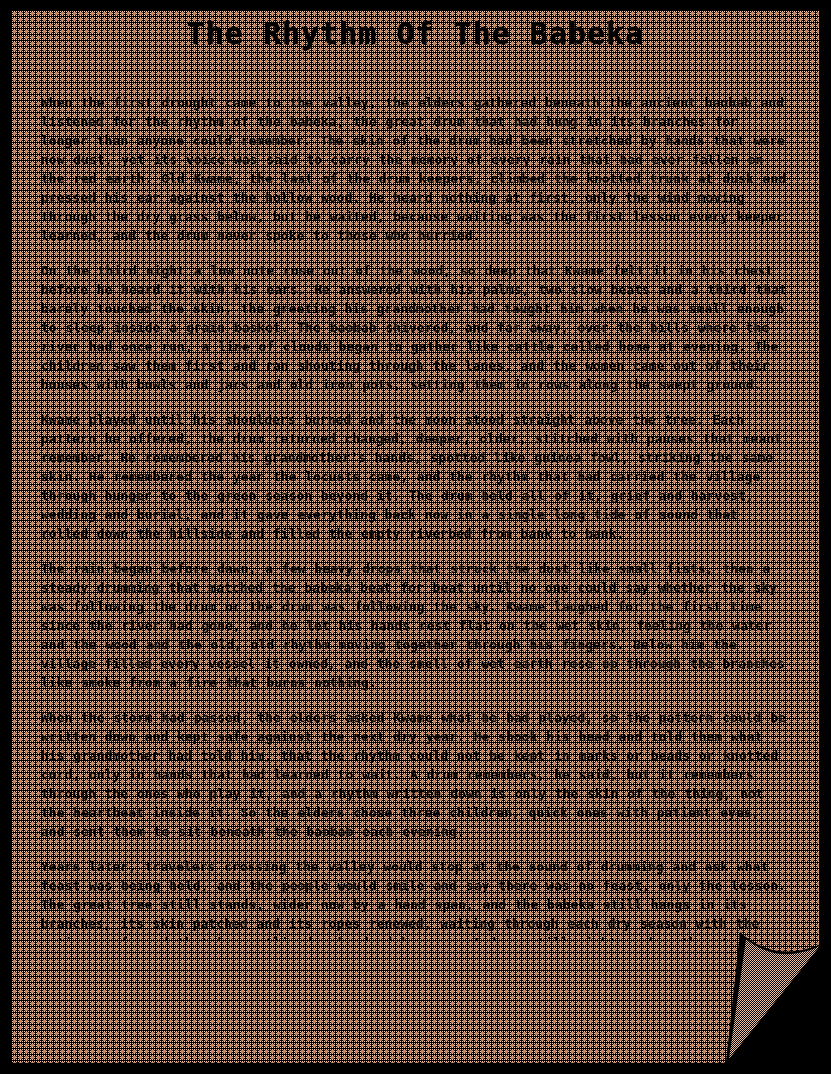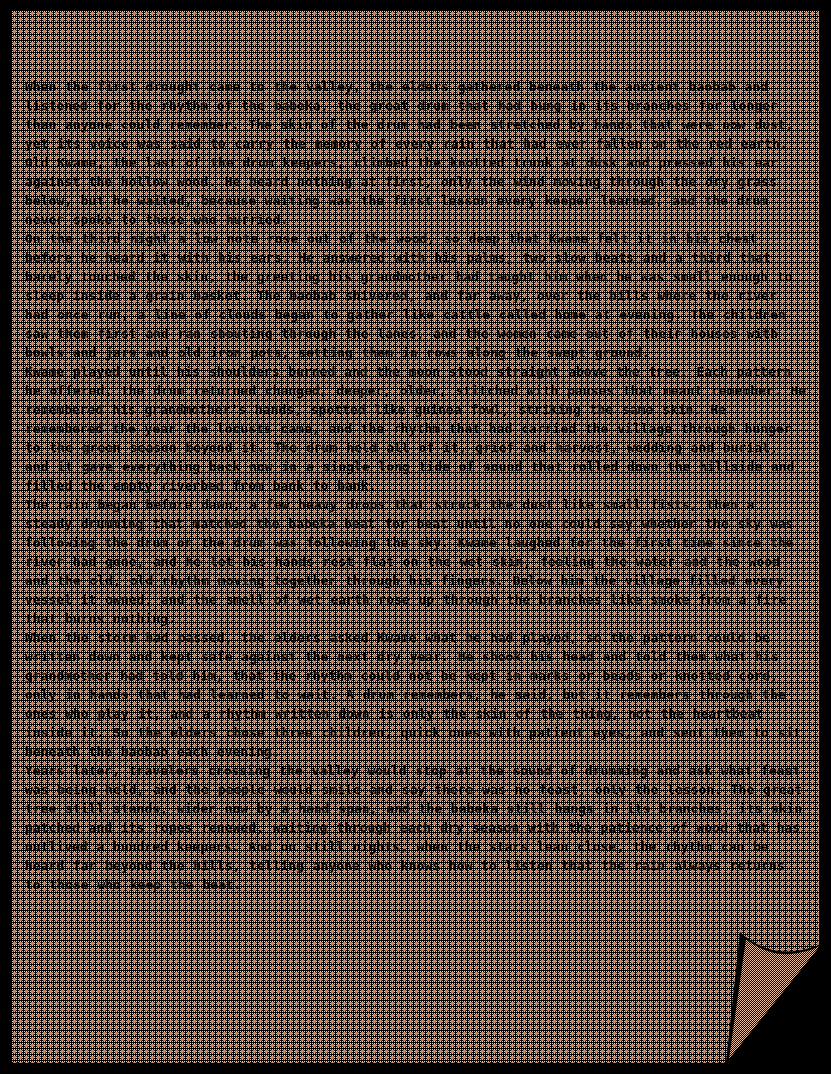--- a/index.html
+++ b/index.html
@@ -40,35 +40,36 @@
     left: 13px; right: 12px; top: 66px;
     height: 864px;
     overflow: hidden;
     font-weight: bold;
     font-size: 13px;
     line-height: 19px;
     color: #000000;
     text-align: left;
     word-spacing: 1px;
   }
-  .para { margin: 0; }
+  .para { margin: 16px; }
   .curl-svg {
     position: absolute;
     left: 0; top: 0;
     width: 831px; height: 1074px;
     pointer-events: none;
   }
 </style>
 </head>
 <body>
 
 <div class="screen">
 
   <div class="page">
 
+    <div class="doc-title">The Rhythm Of The Babeka</div>
 
     <div class="doc-body">
         <p class="para">When the first drought came to the valley, the elders gathered beneath the ancient baobab and listened for the rhythm of the babeka, the great drum that had hung in its branches for longer than anyone could remember. The skin of the drum had been stretched by hands that were now dust, yet its voice was said to carry the memory of every rain that had ever fallen on the red earth. Old Kwame, the last of the drum keepers, climbed the knotted trunk at dusk and pressed his ear against the hollow wood. He heard nothing at first, only the wind moving through the dry grass below, but he waited, because waiting was the first lesson every keeper learned, and the drum never spoke to those who hurried.</p>
         <p class="para">On the third night a low note rose out of the wood, so deep that Kwame felt it in his chest before he heard it with his ears. He answered with his palms, two slow beats and a third that barely touched the skin, the greeting his grandmother had taught him when he was small enough to sleep inside a grain basket. The baobab shivered, and far away, over the hills where the river had once run, a line of clouds began to gather like cattle called home at evening. The children saw them first and ran shouting through the lanes, and the women came out of their houses with bowls and jars and old iron pots, setting them in rows along the swept ground.</p>
         <p class="para">Kwame played until his shoulders burned and the moon stood straight above the tree. Each pattern he offered, the drum returned changed, deeper, older, stitched with pauses that meant remember. He remembered his grandmother's hands, spotted like guinea fowl, striking the same skin. He remembered the year the locusts came, and the rhythm that had carried the village through hunger to the green season beyond it. The drum held all of it, grief and harvest, wedding and burial, and it gave everything back now in a single long tide of sound that rolled down the hillside and filled the empty riverbed from bank to bank.</p>
         <p class="para">The rain began before dawn, a few heavy drops that struck the dust like small fists, then a steady drumming that matched the babeka beat for beat until no one could say whether the sky was following the drum or the drum was following the sky. Kwame laughed for the first time since the river had gone, and he let his hands rest flat on the wet skin, feeling the water and the wood and the old, old rhythm moving together through his fingers. Below him the village filled every vessel it owned, and the smell of wet earth rose up through the branches like smoke from a fire that burns nothing.</p>
         <p class="para">When the storm had passed, the elders asked Kwame what he had played, so the pattern could be written down and kept safe against the next dry year. He shook his head and told them what his grandmother had told him, that the rhythm could not be kept in marks or beads or knotted cord, only in hands that had learned to wait. A drum remembers, he said, but it remembers through the ones who play it, and a rhythm written down is only the skin of the thing, not the heartbeat inside it. So the elders chose three children, quick ones with patient eyes, and sent them to sit beneath the baobab each evening.</p>
         <p class="para">Years later, travelers crossing the valley would stop at the sound of drumming and ask what feast was being held, and the people would smile and say there was no feast, only the lesson. The great tree still stands, wider now by a hand span, and the babeka still hangs in its branches, its skin patched and its ropes renewed, waiting through each dry season with the patience of wood that has outlived a hundred keepers. And on still nights, when the stars lean close, the rhythm can be heard far beyond the hills, telling anyone who knows how to listen that the rain always returns to those who keep the beat.</p>
       </div>
 

